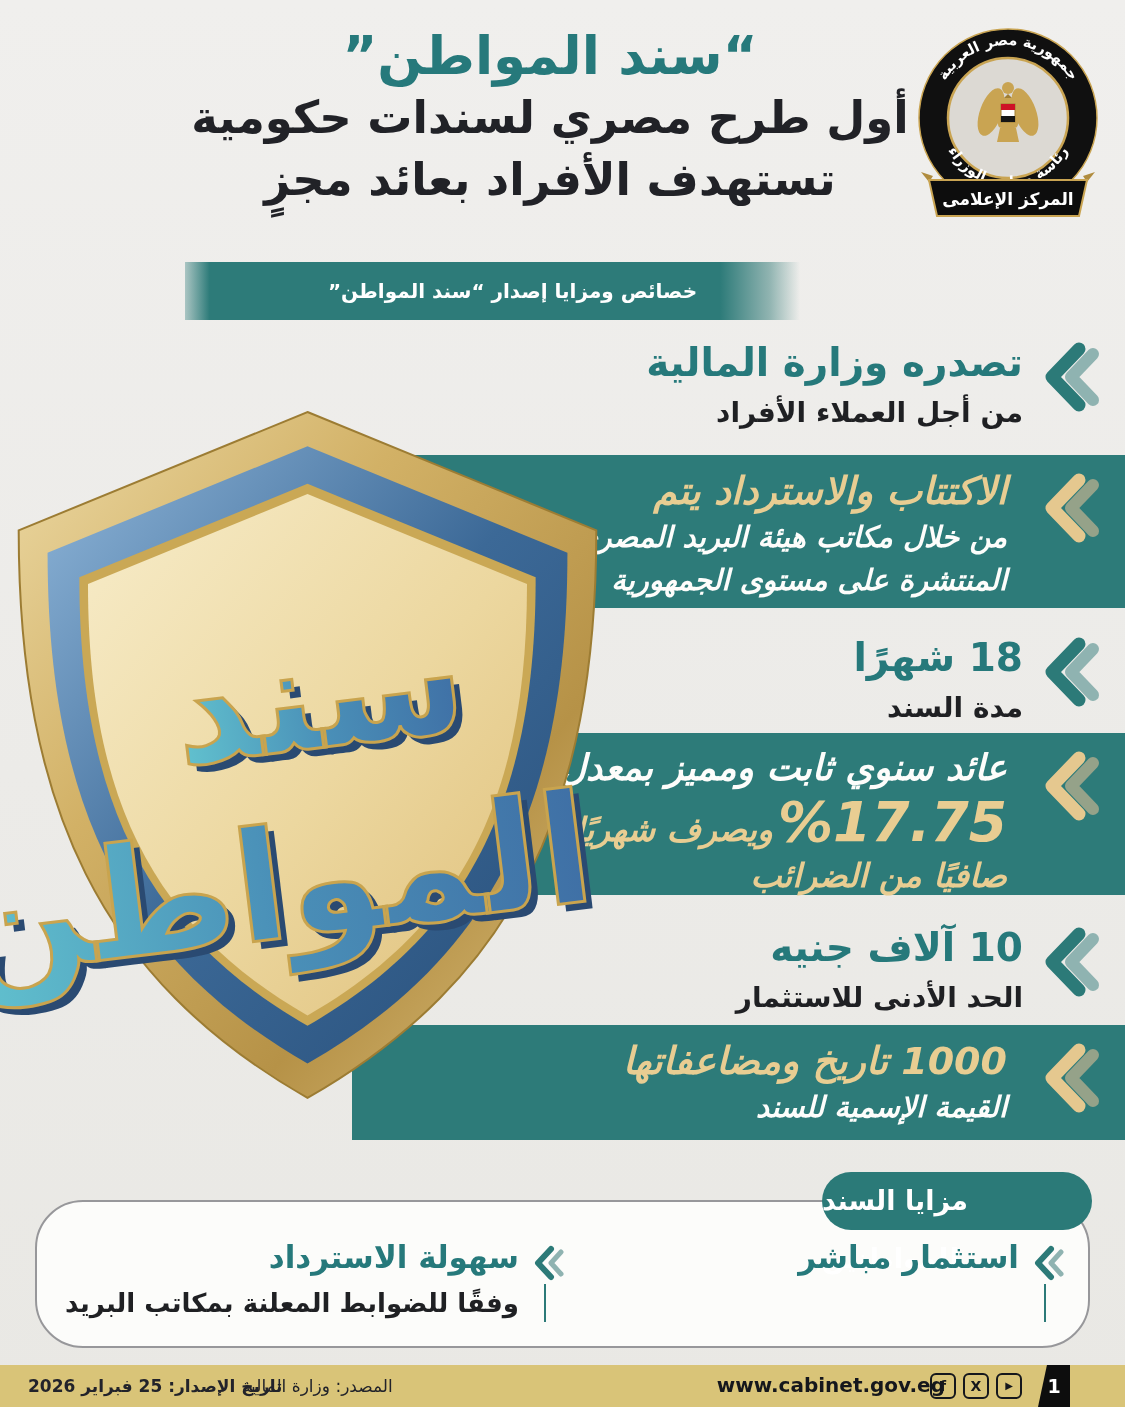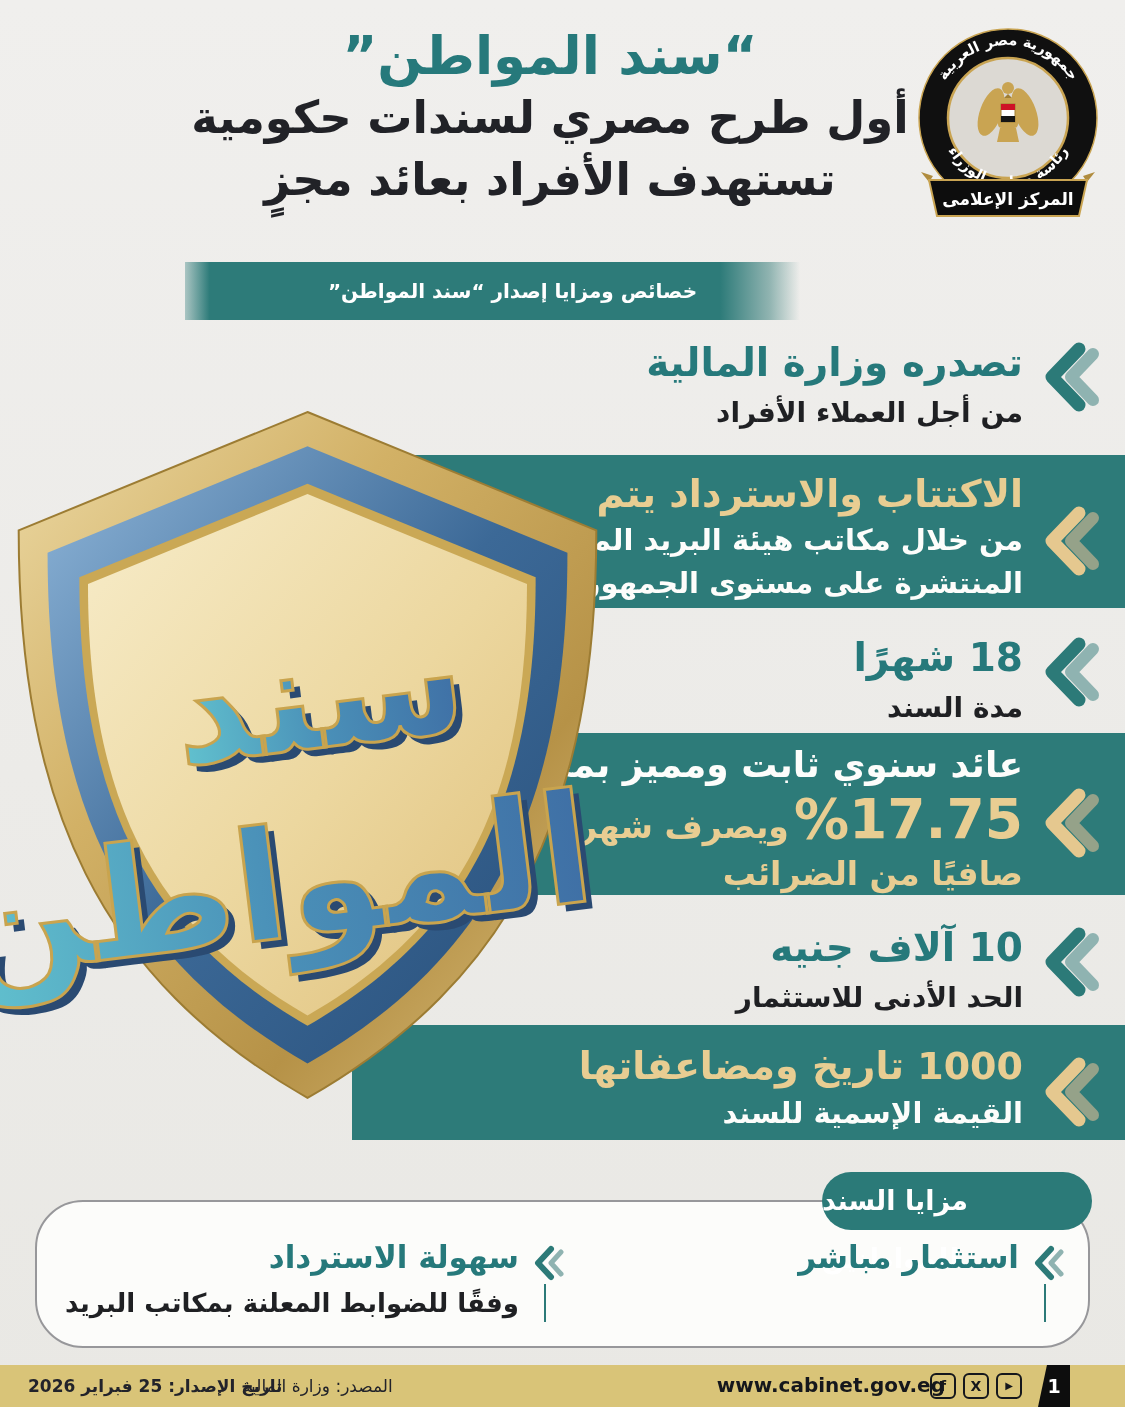--- a/index.html
+++ b/index.html
@@ -22,21 +22,21 @@
      padding-left:40px; }
 
   
   .feat { position:absolute; display:flex; align-items:flex-start; gap:14px;margin-left:15px; }
   .feat .chev { flex:none; width:66px; height:72px; margin-top:2px; }
   .feat .txt { text-align:right; }
   .f-title-teal { font-size:39px; font-weight:bold; color:#26797b; line-height:1.3; }
   .f-sub-dark  { font-size:28px; font-weight:bold; color:#1f2023; line-height:1.4; margin-top:4px; }
 
   .band { position:absolute; left:352px; right:0; background:#2d7b79; display:flex;
-          align-items:center; gap:14px; padding:12px 22px 0 10px; }
+          align-items:flex-start; gap:30px; padding:12px 22px 0 10px;font-style:italic; }
   .band .chev { flex:none; width:66px; height:72px; margin-top:4px; }
   .band .txt { text-align:right; }
   .b-title-gold { font-size:38px; font-weight:bold; color:#e8cd92; line-height:1.3; }
   .b-title-white{ font-size:36px; font-weight:bold; color:#fdfdfb; line-height:1.3; }
   .b-line-white { font-size:29px; font-weight:bold; color:#fdfdfb; line-height:1.48; }
   .b-line-gold  { font-size:33px; font-weight:bold; color:#e8cd92; line-height:1.45; }
   .rate-num { font-size:55px; font-weight:bold; color:#e8cd92; line-height:1.1; }
   .rate-txt { font-size:33px; font-weight:bold; color:#e8cd92; }
 
   

